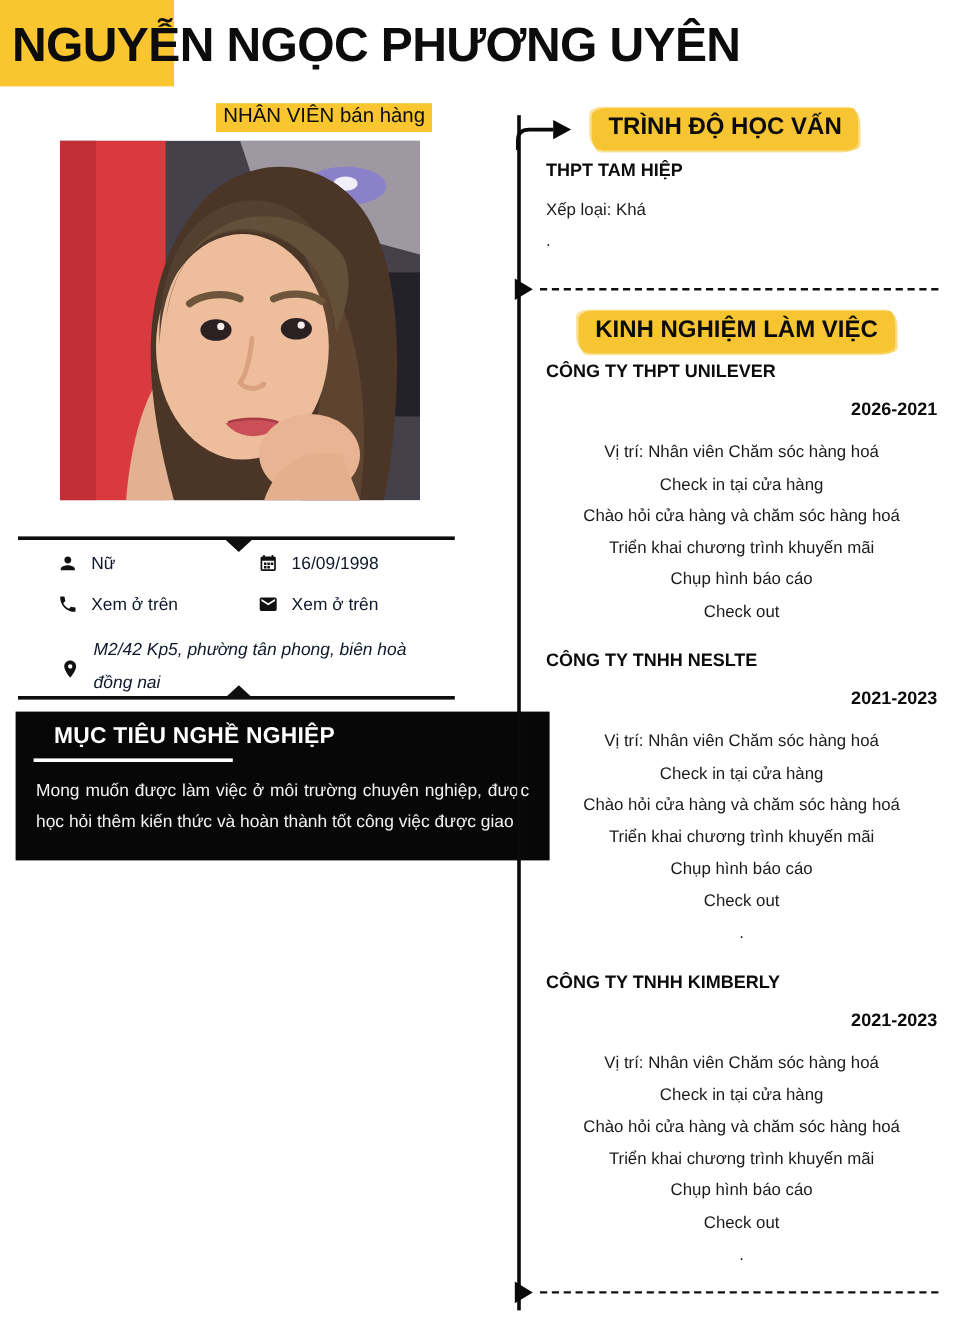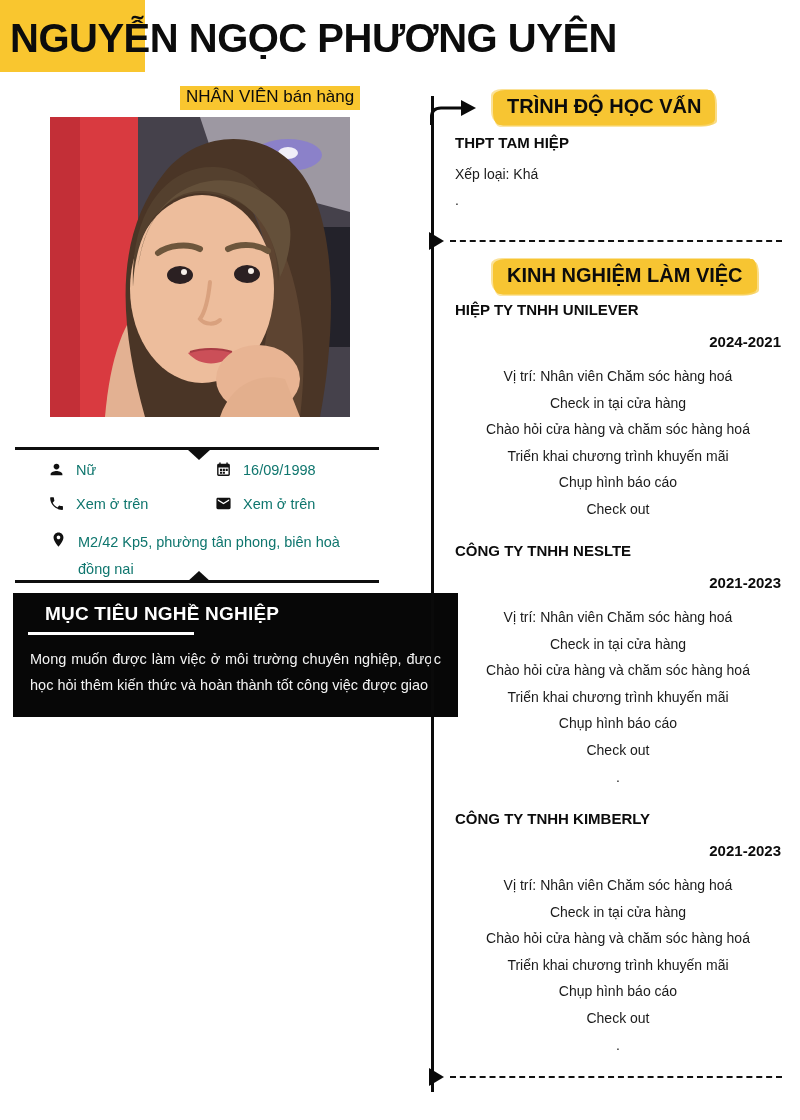--- a/index.html
+++ b/index.html
@@ -21,45 +21,45 @@
   
   .photo { position:absolute; left:50px; top:117px; width:300px; height:300px; overflow:hidden; }
   .photo svg { display:block; }
   
   .info { position:absolute; left:15px; top:447px; width:364px; height:140px; }
   .hr { position:absolute; left:0; width:364px; height:3px; background:#0e0e0e; }
   .hr.top { top:0; } .hr.bottom { top:133px; }
   .tri { position:absolute; left:172px; width:0; height:0; border-left:12px solid transparent; border-right:12px solid transparent; }
   .tri.down { top:2px; border-top:11px solid #0e0e0e; }
   .tri.up { top:-9px; border-bottom:11px solid #0e0e0e; }
-  .irow { position:absolute; display:flex; align-items:center; gap:11px; font-size:14.5px; color:#0f766e; }
+  .irow { position:absolute; display:flex; align-items:center; gap:11px; font-size:14.5px; color:#0f172a; }
   .irow .ic { width:17px; height:17px; flex:0 0 auto; }
   .irow .ic svg { width:17px; height:17px; fill:#111; display:block; }
   .r1a { left:33px; top:14px; } .r1b { left:200px; top:14px; }
   .r2a { left:33px; top:48px; } .r2b { left:200px; top:48px; }
-  .r3  { left:35px; top:82px; align-items:flex-start; }
+  .r3  { left:35px; top:82px; align-items:center;font-style:italic; }
   .r3 .ic { margin-top:2px; }
   .addr { width:292px; line-height:27px; }
   
   .objective { position:absolute; left:13px; top:593px; width:445px; background:#070707; color:#fff; padding:10px 17px 19px; }
   .objective h2 { font-size:19px; font-weight:700; letter-spacing:.2px; margin-left:15px; white-space:nowrap; }
   .objective .uline { width:166px; height:2.5px; background:#fff; margin:7px 0 11px -2px; }
   .objective p { font-size:14.5px; line-height:26px; text-align:justify; color:#f3f3f3; }
   
   .timeline { position:absolute; left:431px; top:96px; width:3px; height:996px; background:#0a0a0a; }
   .connector { position:absolute; left:430px; top:97px; }
   .sec-head { position:absolute; font-size:20px; font-weight:800; color:#0c0c0c;padding-left:16px; }
   .sec-head span {
     display:inline-block; background:#F7C532; padding:5px 14px 7px;
     border-radius:12px 5px 14px 7px / 7px 13px 6px 12px;
     box-shadow:3px 2px 0 -1px rgba(247,197,50,.6), -3px -2px 0 -1px rgba(247,197,50,.5), 0 3px 0 -1px rgba(247,197,50,.45);
     white-space:nowrap;
   }
   .head-edu { left:477px; top:90px; }
-  .head-exp { left:477px; top:259px; }
+  .head-exp { left:466px; top:259px; }
   .school { position:absolute; left:455px; top:134px; font-size:15px; font-weight:700; color:#0c0c0c; }
   .edu-detail { position:absolute; left:455px; top:166px; font-size:14px; }
   .edu-note { position:absolute; left:455px; top:192px; font-size:14px; }
   .tl-marker { position:absolute; left:429px; width:0; height:0; border-top:9px solid transparent; border-bottom:9px solid transparent; border-left:15px solid #0a0a0a; }
   .m1 { top:232px; } .m2 { top:1068px; }
   .dash { position:absolute; left:450px; width:332px; border-top:2.5px dashed #111; }
   .d1 { top:240px; } .d2 { top:1076px; }
   .job { position:absolute; left:455px; width:326px; }
   .j1 { top:301px; } .j2 { top:542px; } .j3 { top:810px; }
   .company { font-size:15px; font-weight:700; color:#0c0c0c; }
@@ -183,22 +183,22 @@
   <div class="edu-note">.</div>
 
   <div class="tl-marker m1"></div>
   <div class="dash d1"></div>
 
   <div class="sec-head head-exp">
     <span>KINH NGHIỆM LÀM VIỆC</span>
   </div>
 
   <div class="job j1">
-    <div class="company">HIỆP TY TNHH UNILEVER</div>
-    <div class="period">2024-2021</div>
+    <div class="company">CÔNG TY THPT UNILEVER</div>
+    <div class="period">2026-2021</div>
     <div class="lines">
       <p>Vị trí: Nhân viên Chăm sóc hàng hoá</p>
       <p>Check in tại cửa hàng</p>
       <p>Chào hỏi cửa hàng và chăm sóc hàng hoá</p>
       <p>Triển khai chương trình khuyến mãi</p>
       <p>Chụp hình báo cáo</p>
       <p>Check out</p>
     </div>
   </div>
 

